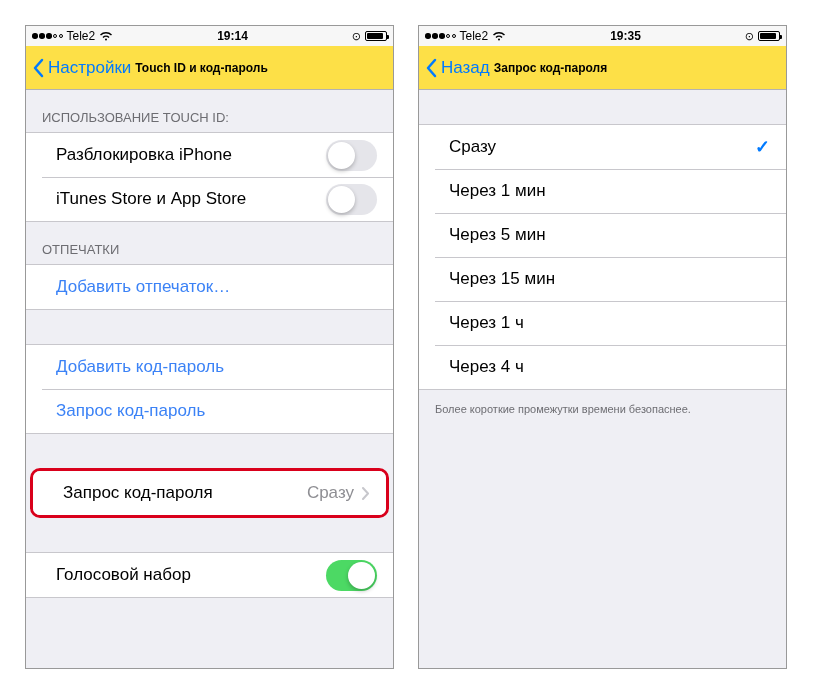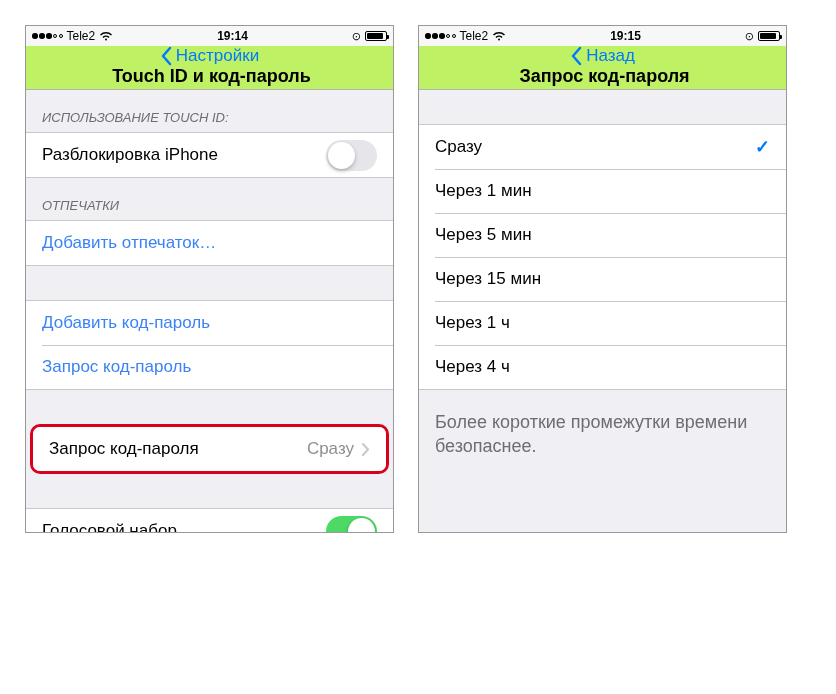--- a/index.html
+++ b/index.html
@@ -5,21 +5,21 @@
   * { box-sizing: border-box; margin: 0; padding: 0; }
   body {
     font-family: -apple-system, "Helvetica Neue", Helvetica, Arial, sans-serif;
     background: #fff;
     display: flex;
     gap: 24px;
     padding: 25px;
   }
   .phone {
     width: 369px;
-    height: 508px;
+    height: 644px;
     border: 1px solid #999;
     background: #efeff4;
     display: flex;
     flex-direction: column;
     overflow: hidden;
   }
   .status-bar {
     height: 20px;
     background: #f7f7f7;
     display: flex;
@@ -39,65 +39,63 @@
     position: relative; display: flex; align-items: center;
   }
   .battery::after {
     content: ""; position: absolute; right: -3px; top: 2.5px;
     width: 2px; height: 4px; background: #000; border-radius: 0 1px 1px 0;
   }
   .battery-fill { background: #000; height: 6px; margin-left: 1px; width: 16px; border-radius:1px; }
   .lock-icon { font-size: 11px; }
   .nav-bar {
     height: 44px;
-    background: #bef264;
+    background: #fde047;
     border-bottom: 1px solid #b2b2b2;
     display: flex;
     align-items: center;
     padding: 0 6px;
     position: relative;
-    flex-direction: column;
   }
   .back-btn {
     display: flex; align-items: center; color: #007aff; font-size: 17px;
     cursor: pointer;
   }
   .back-chevron {
     width: 12px; height: 20px; margin-right: 4px;
   }
   .nav-title {
-    font-size: 18px; font-weight: 600; color: #000;
+    font-size: 12px; font-weight: 600; color: #000;
     margin-left: 4px;
   }
   .content { flex: 1; overflow-y: auto; }
   .section-header {
     font-size: 13px; color: #6d6d72; padding: 20px 16px 7px;
     text-transform: uppercase;
-    font-style: italic;
   }
   .section-footer {
-    font-size: 18px; color: #6d6d72; padding: 20px 16px 0; line-height: 1.35;
+    font-size: 11px; color: #6d6d72; padding: 12px 16px 0; line-height: 1.35;
   }
   .cell-group {
     background: #fff;
     border-top: 0.5px solid #c8c7cc;
     border-bottom: 0.5px solid #c8c7cc;
   }
   .cell {
     min-height: 44px;
     display: flex; align-items: center;
     padding: 0 16px;
     font-size: 17px;
     position: relative;
   }
   .cell + .cell::before {
     content: ""; position: absolute; top: 0; left: 16px; right: 0;
     height: 0.5px; background: #c8c7cc;
   }
-  .cell-label { flex: 1; color: #000; }
+  .cell-label { flex: 1; color: #000; margin-left: 14px; }
   .cell-label.link { color: #3b82f6; }
   .cell-value { color: #8e8e93; margin-right: 8px; }
   .chevron {
     width: 8px; height: 13px;
   }
   .checkmark { color: #007aff; font-size: 18px; font-weight: 600; }
   .switch {
     width: 51px; height: 31px; border-radius: 16px; position: relative;
     background: #e5e5ea; transition: background .2s;
   }
@@ -150,20 +148,26 @@
       <span>Настройки</span>
     </div>
     <span class="nav-title">Touch ID и код-пароль</span>
   </div>
 
   <div class="content">
     <div class="section-header">ИСПОЛЬЗОВАНИЕ TOUCH ID:</div>
     <div class="cell-group">
       <div class="cell">
         <span class="cell-label">Разблокировка iPhone</span>
+        <span class="switch">
+            <span class="switch-knob"></span>
+          </span>
+      </div>
+      <div class="cell">
+        <span class="cell-label">iTunes Store и App Store</span>
         <span class="switch">
             <span class="switch-knob"></span>
           </span>
       </div>
     </div>
 
     <div class="section-header">ОТПЕЧАТКИ</div>
     <div class="cell-group">
       <div class="cell">
         <span class="cell-label link">Добавить отпечаток…</span>
@@ -213,21 +217,21 @@
           <span class="dot"></span>
           <span class="dot"></span>
           <span class="dot empty"></span>
           <span class="dot empty"></span>
       </span>
       <span>Tele2</span>
       <svg width="14" height="10" viewBox="0 0 14 10">
           <path d="M7 9.5a1 1 0 100-2 1 1 0 000 2zM3.5 6a5 5 0 017 0l-1 1a3.6 3.6 0 00-5 0zM1 3.5a8.5 8.5 0 0112 0l-1 1a7 7 0 00-10 0z" fill="#000"></path>
         </svg>
     </div>
-    <span style="font-weight:600">19:15</span>
+    <span style="font-weight:600">19:35</span>
     <div class="status-right">
       <span class="lock-icon">⊙</span>
       <span class="battery">
           <span class="battery-fill"></span>
         </span>
     </div>
   </div>
 
   <div class="nav-bar">
     <div class="back-btn">

